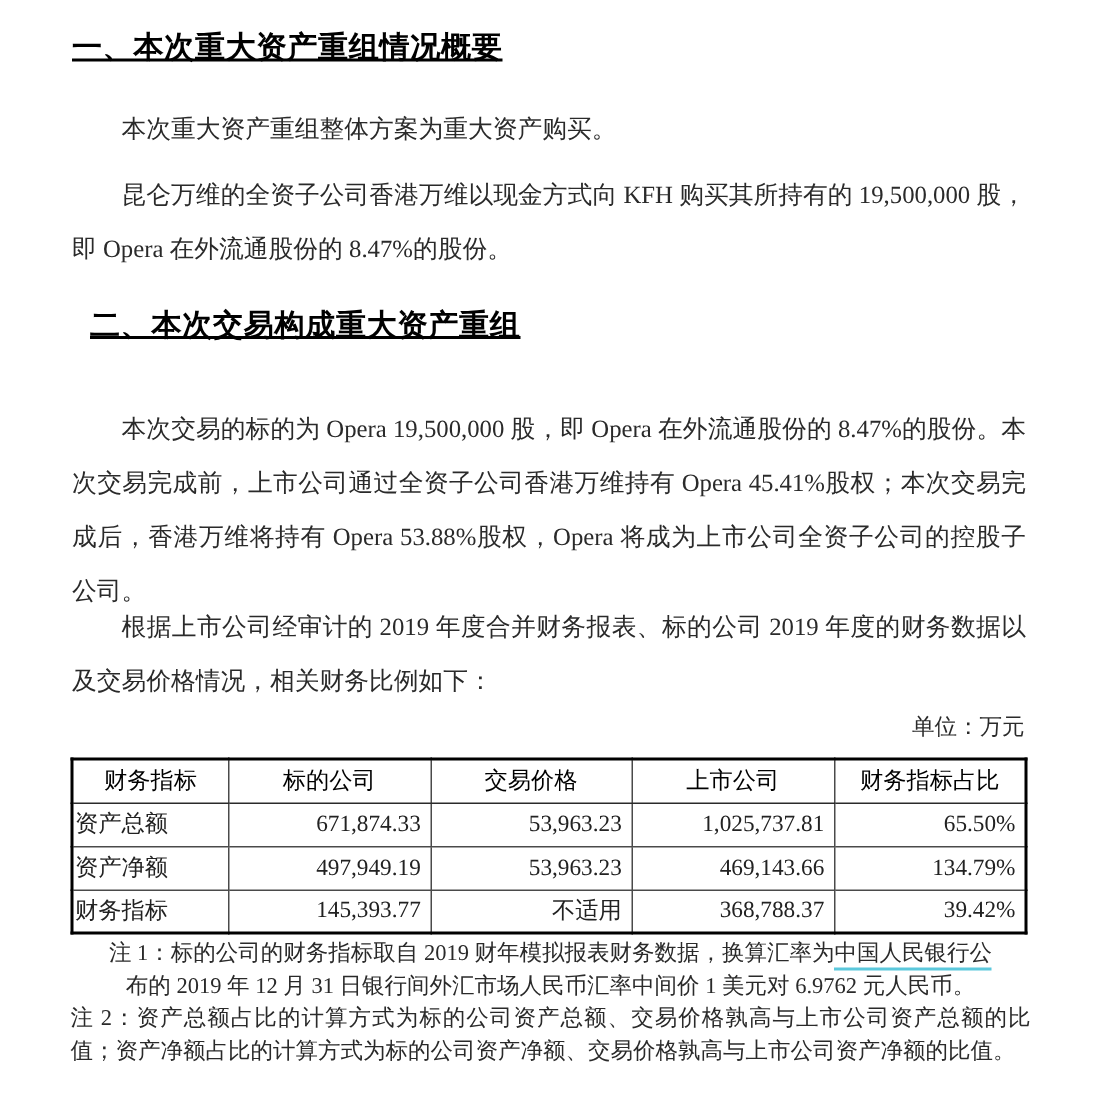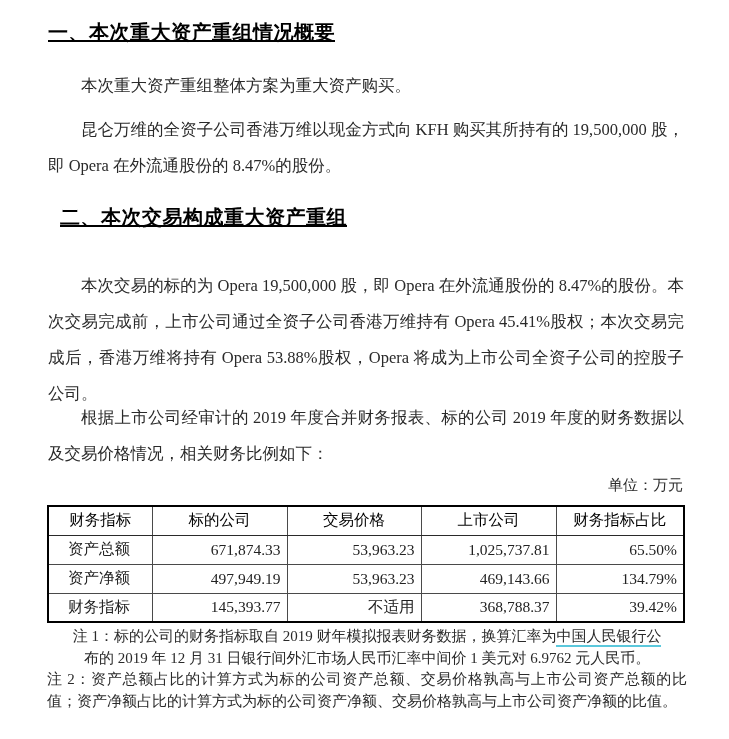--- a/index.html
+++ b/index.html
@@ -96,21 +96,21 @@
     vertical-align: middle;
   }
   table.fin-table thead th {
     font-weight: normal;
     text-align: center;
     color: #000000;
     border-bottom: 1px solid #2a2a2a;
   }
   table.fin-table tbody td.label-cell {
     text-align: left;
-    padding-left: 19px;
+    padding-left: 1px;
   }
   table.fin-table tbody td.num-cell {
     text-align: right;
     padding-right: 6px;
   }
   col.c0 { width: 104px; }
   col.c1 { width: 135px; }
   col.c2 { width: 134px; }
   col.c3 { width: 135px; }
   col.c4 { width: 128px; }

